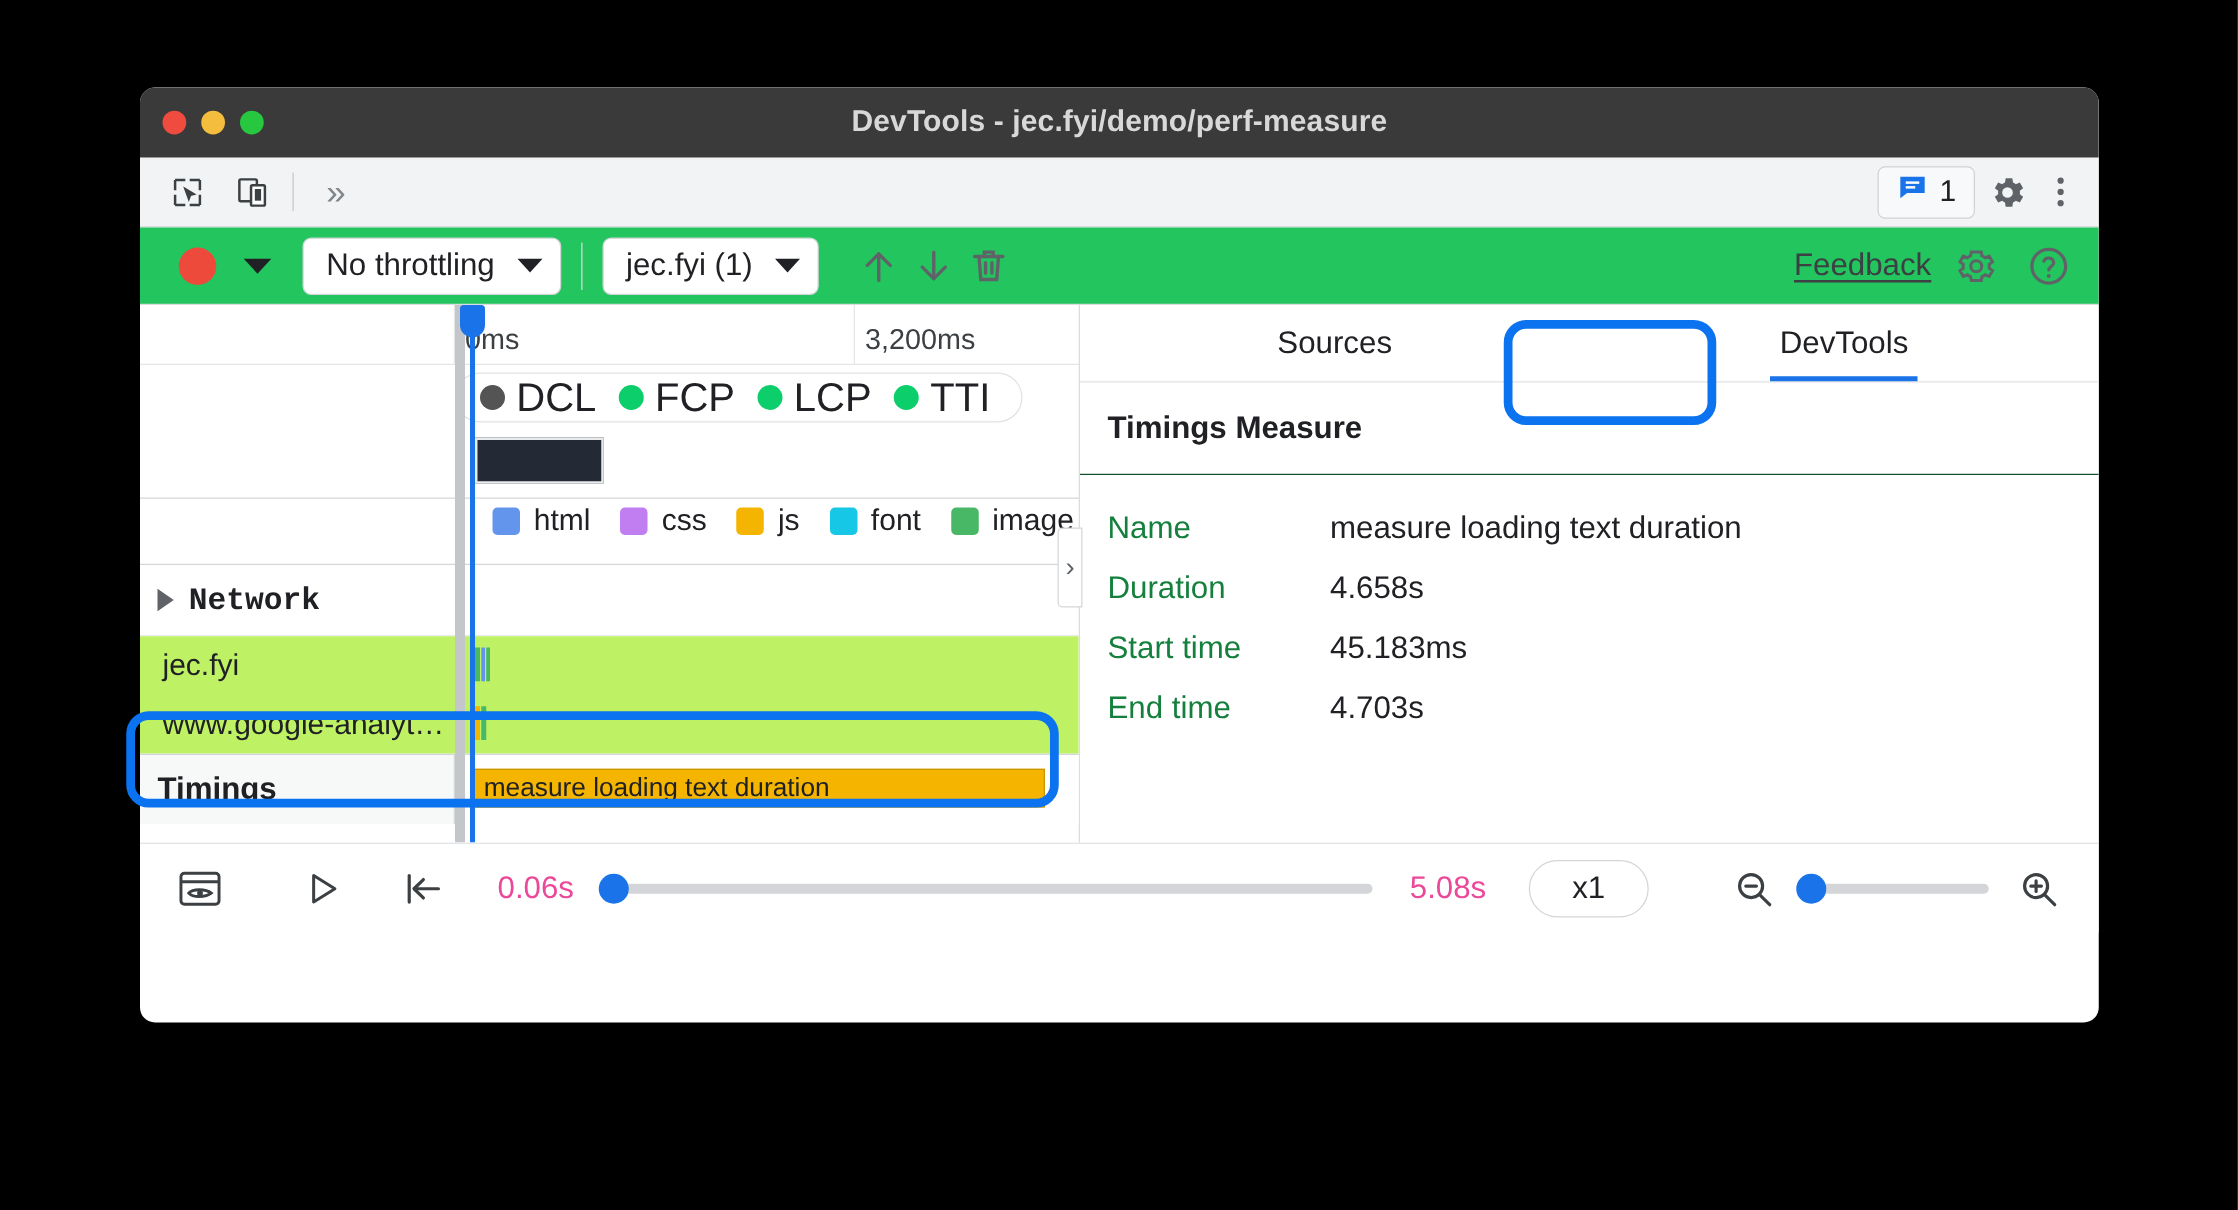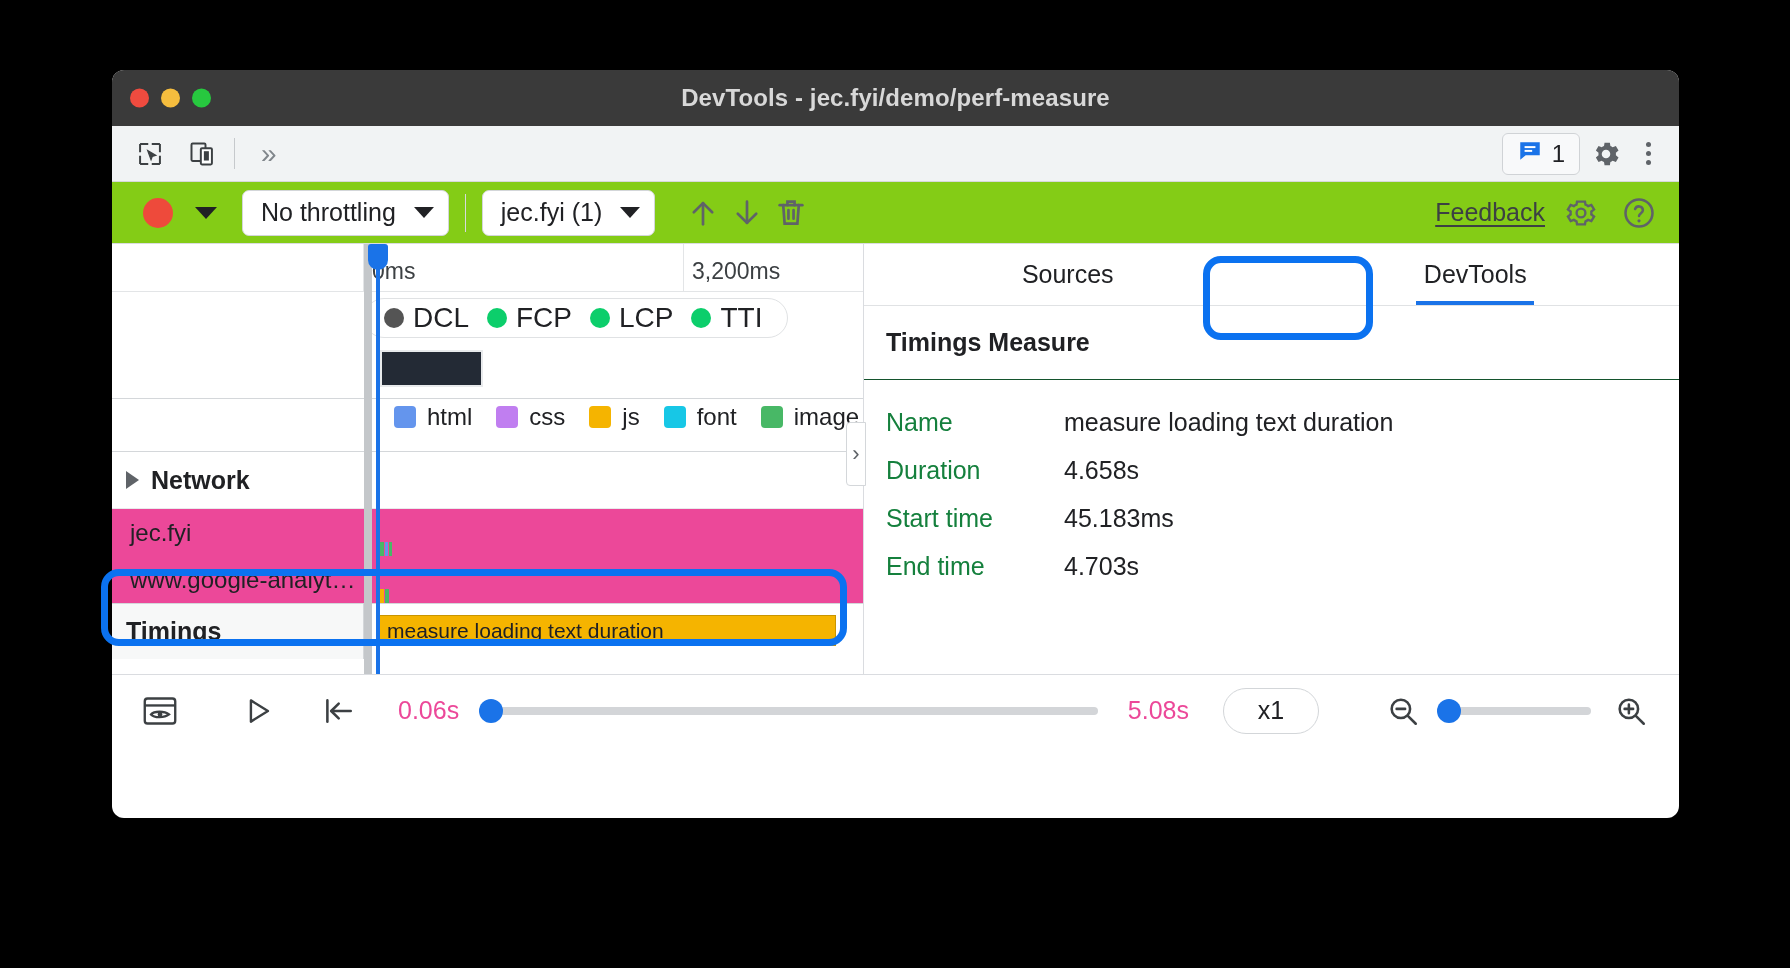--- a/index.html
+++ b/index.html
@@ -75,21 +75,21 @@
     border:1px solid #d0d3d6; border-radius: 6px;
     height: 42px; padding: 0 14px; background:#f8f9fa;
     font-size: 24px; color:#202124;
   }
   .kebab { display:flex; flex-direction:column; gap:4px; align-items:center; padding: 0 14px; }
   .kebab i { width:5px; height:5px; border-radius:50%; background:#5f6368; display:block; }
 
   
   .perfbar {
     height: 62px;
-    background:#84cc16;
+    background:#22c55e;
     border-bottom:1px solid #dadce0;
     display:flex; align-items:center;
     padding: 0 18px 0 22px;
     gap: 0;
   }
   .rec-dot { width:30px; height:30px; border-radius:50%; background:#ee4a3b; }
   .caret { width:0;height:0;border-left:11px solid transparent;border-right:11px solid transparent;border-top:12px solid #202124; }
   .caret.sm { border-left-width:10px;border-right-width:10px;border-top-width:11px; }
   .select {
     display:flex; align-items:center; gap:18px;
@@ -130,21 +130,21 @@
   .scrollhandle { position:absolute; left:252px; top:0; bottom:0; width:8px; background:#c4c7ca; z-index:11;}
 
   
   .markers-row { position:relative; height:52px; }
   .markers {
     position:absolute; left: 252px; top:6px;
     display:flex; align-items:center; gap: 0;
     border:1px solid #e0e2e4; border-radius: 22px; background:#fff;
     height: 40px; padding: 0 16px 0 10px;
   }
-  .mk { display:flex; align-items:center; gap: 9px; padding: 0 9px; font-size:28px; color:#202124; }
+  .mk { display:flex; align-items:center; gap: 9px; padding: 0 9px; font-size:32px; color:#202124; }
   .mk .bullet { width:20px;height:20px;border-radius:50%; display:block;}
 
   
   .shot-row { position:relative; height: 54px; }
   .shot {
     position:absolute; left: 268px; top: 6px; width: 103px; height: 37px;
     background:#232a35; border:2px solid #e8eaec;
   }
 
   
@@ -153,25 +153,25 @@
   
   .legend-row { position:relative; height: 52px; }
   .legend {
     position:absolute; left: 272px; top: 4px; display:flex; align-items:center; gap:0;
   }
   .lg { display:flex; align-items:center; gap:11px; padding: 0 14px 0 10px; font-size:24px; color:#202124;}
   .lg .sw { width:22px;height:22px;border-radius:4px; display:block; }
 
   
   .grp-row { display:flex; align-items:center; height: 58px; border-top:1px solid #d4d7da; border-bottom:1px solid #e8eaec;}
-  .grp-name { width: 216px; display:flex; align-items:center; gap:12px; padding-left: 14px; font-size:25px; font-weight:bold; color:#202124;}
+  .grp-name { width: 216px; display:flex; align-items:center; gap:12px; padding-left: 14px; font-size:25px; font-weight:bold; color:#202124;font-family:Liberation Mono, monospace;}
   .tri { width:0;height:0;border-top:9px solid transparent;border-bottom:9px solid transparent;border-left:13px solid #5f6368;}
 
   .net-row { display:flex; align-items:stretch; height: 47px; position:relative; }
-  .net-row.alt { background:#ec4899;align-items:center; }
+  .net-row.alt { background:#bef264; }
   .net-name { width: 252px; display:flex; align-items:center; padding-left: 18px; font-size:24px; color:#202124; white-space:nowrap; overflow:hidden;}
   .net-track { flex:1; position:relative; }
   .bar { position:absolute; top: 9px; height: 27px; }
 
   
   .timings-row { display:flex; align-items:stretch; height: 56px; border-top:1px solid #d4d7da; background:#f7f8f8; position:relative;}
   .timings-name { width: 252px; display:flex; align-items:center; padding-left: 14px; font-size:25px; font-weight:bold; color:#202124; background:#f7f8f8; border-right:1px solid #d4d7da;}
   .timings-track { flex:1; position:relative; background:#fff;}
   .measure-bar {
     position:absolute; left: 14px; top: 11px; width: 458px; height: 31px;

